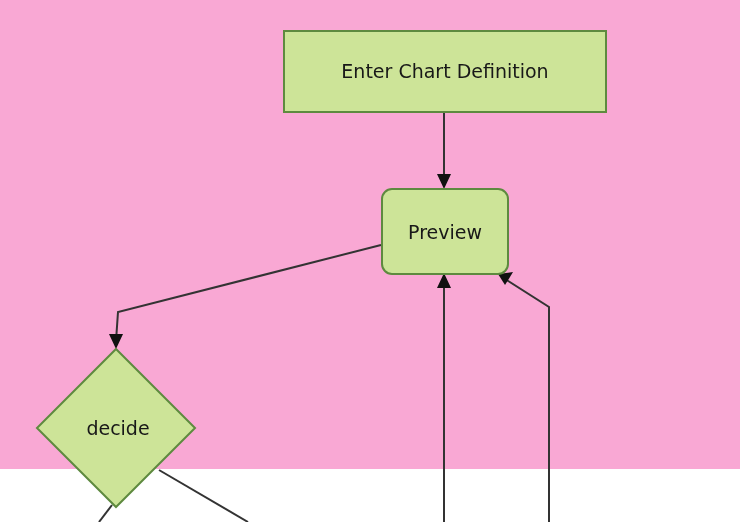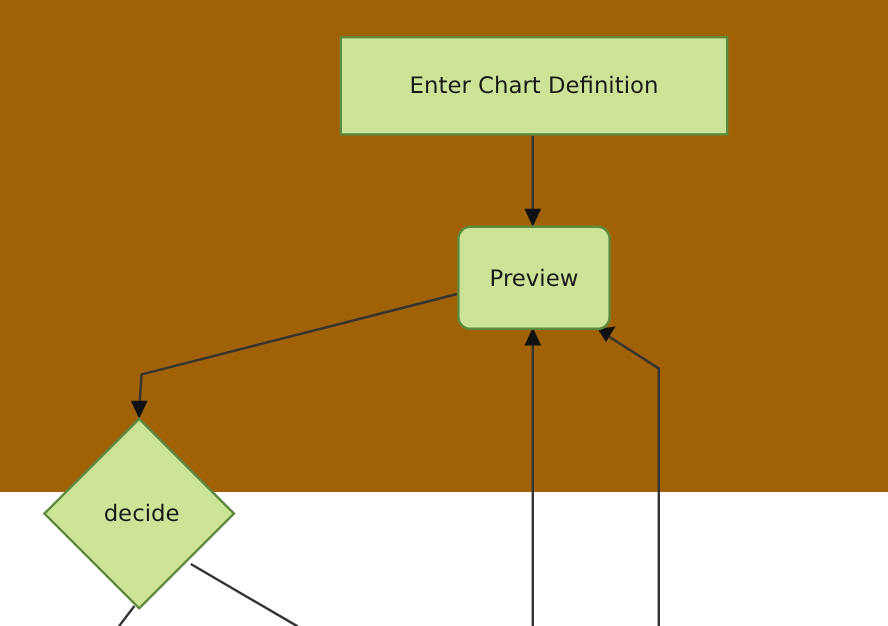--- a/index.html
+++ b/index.html
@@ -10,22 +10,22 @@
   }
   body {
     width: 740px;
     height: 522px;
     overflow: hidden;
     font-family: "DejaVu Sans", "Liberation Sans", sans-serif;
   }
   #diagram-root {
     position: relative;
     width: 740px;
-    height: 410px;
-    background: #a16207;
+    height: 469px;
+    background: #f9a8d4;
   }
   svg#flowchart-svg {
     position: absolute;
     left: 0;
     top: 0;
     width: 740px;
     height: 522px;
     display: block;
   }
   .node-shape {

